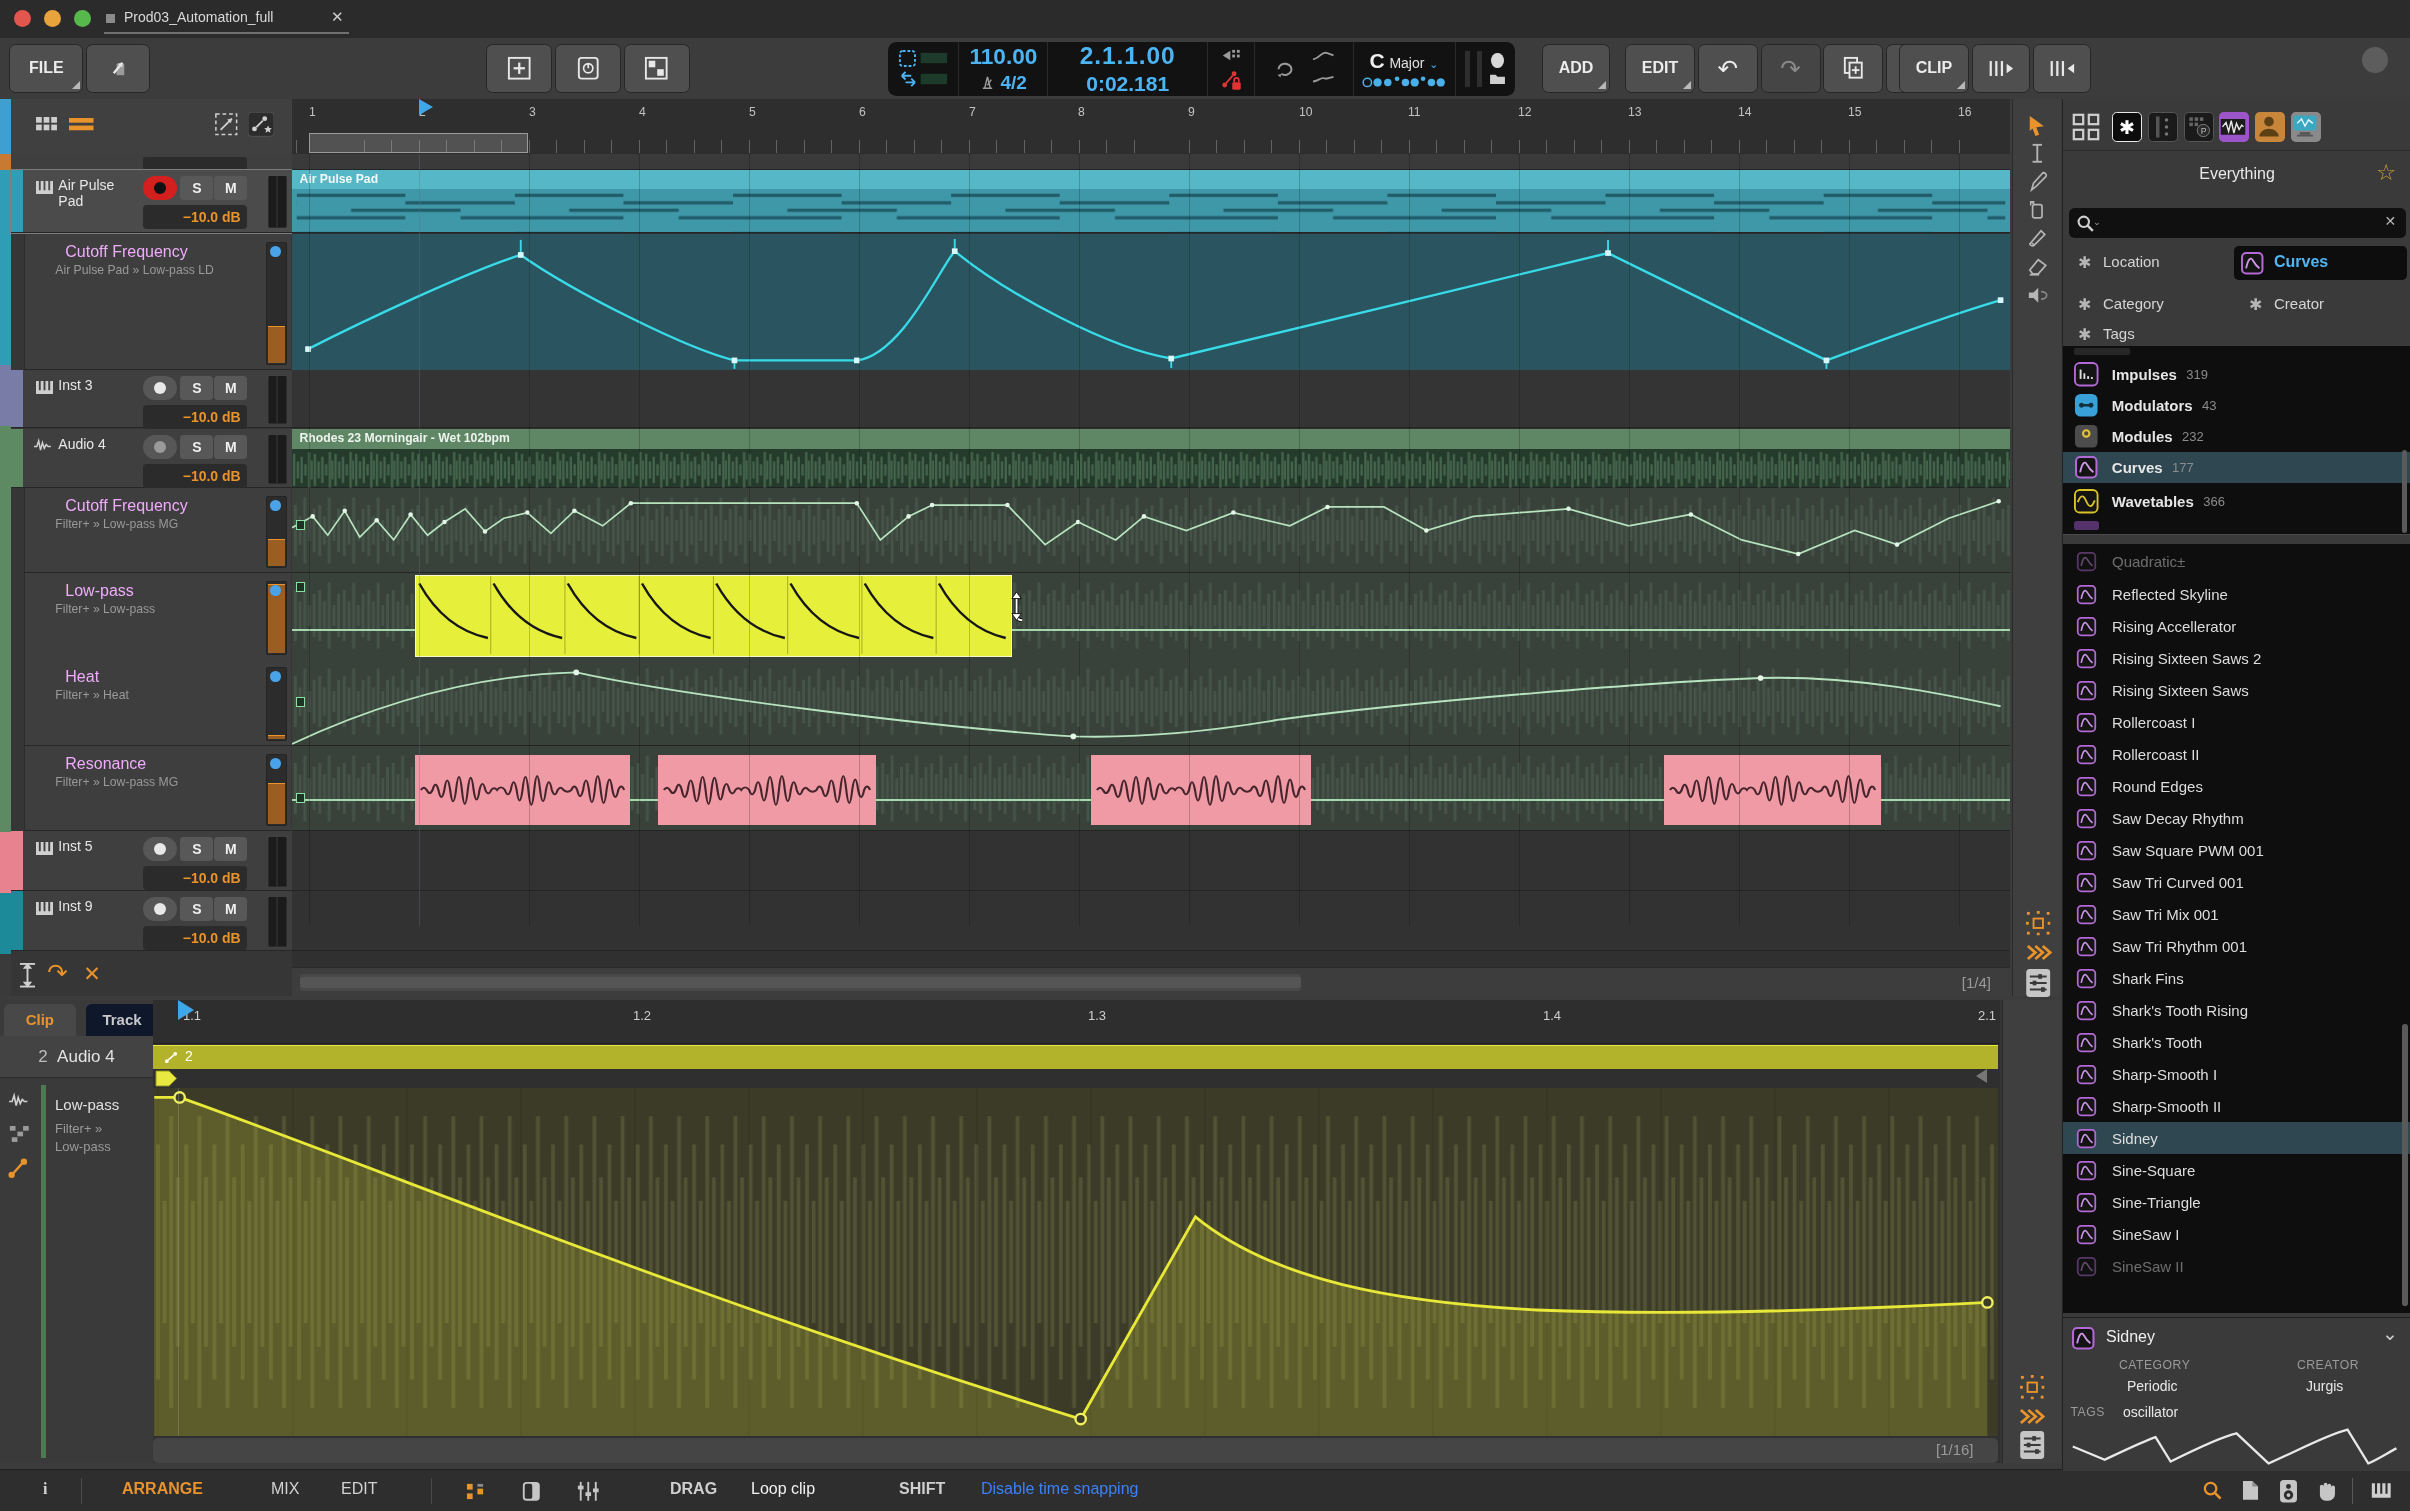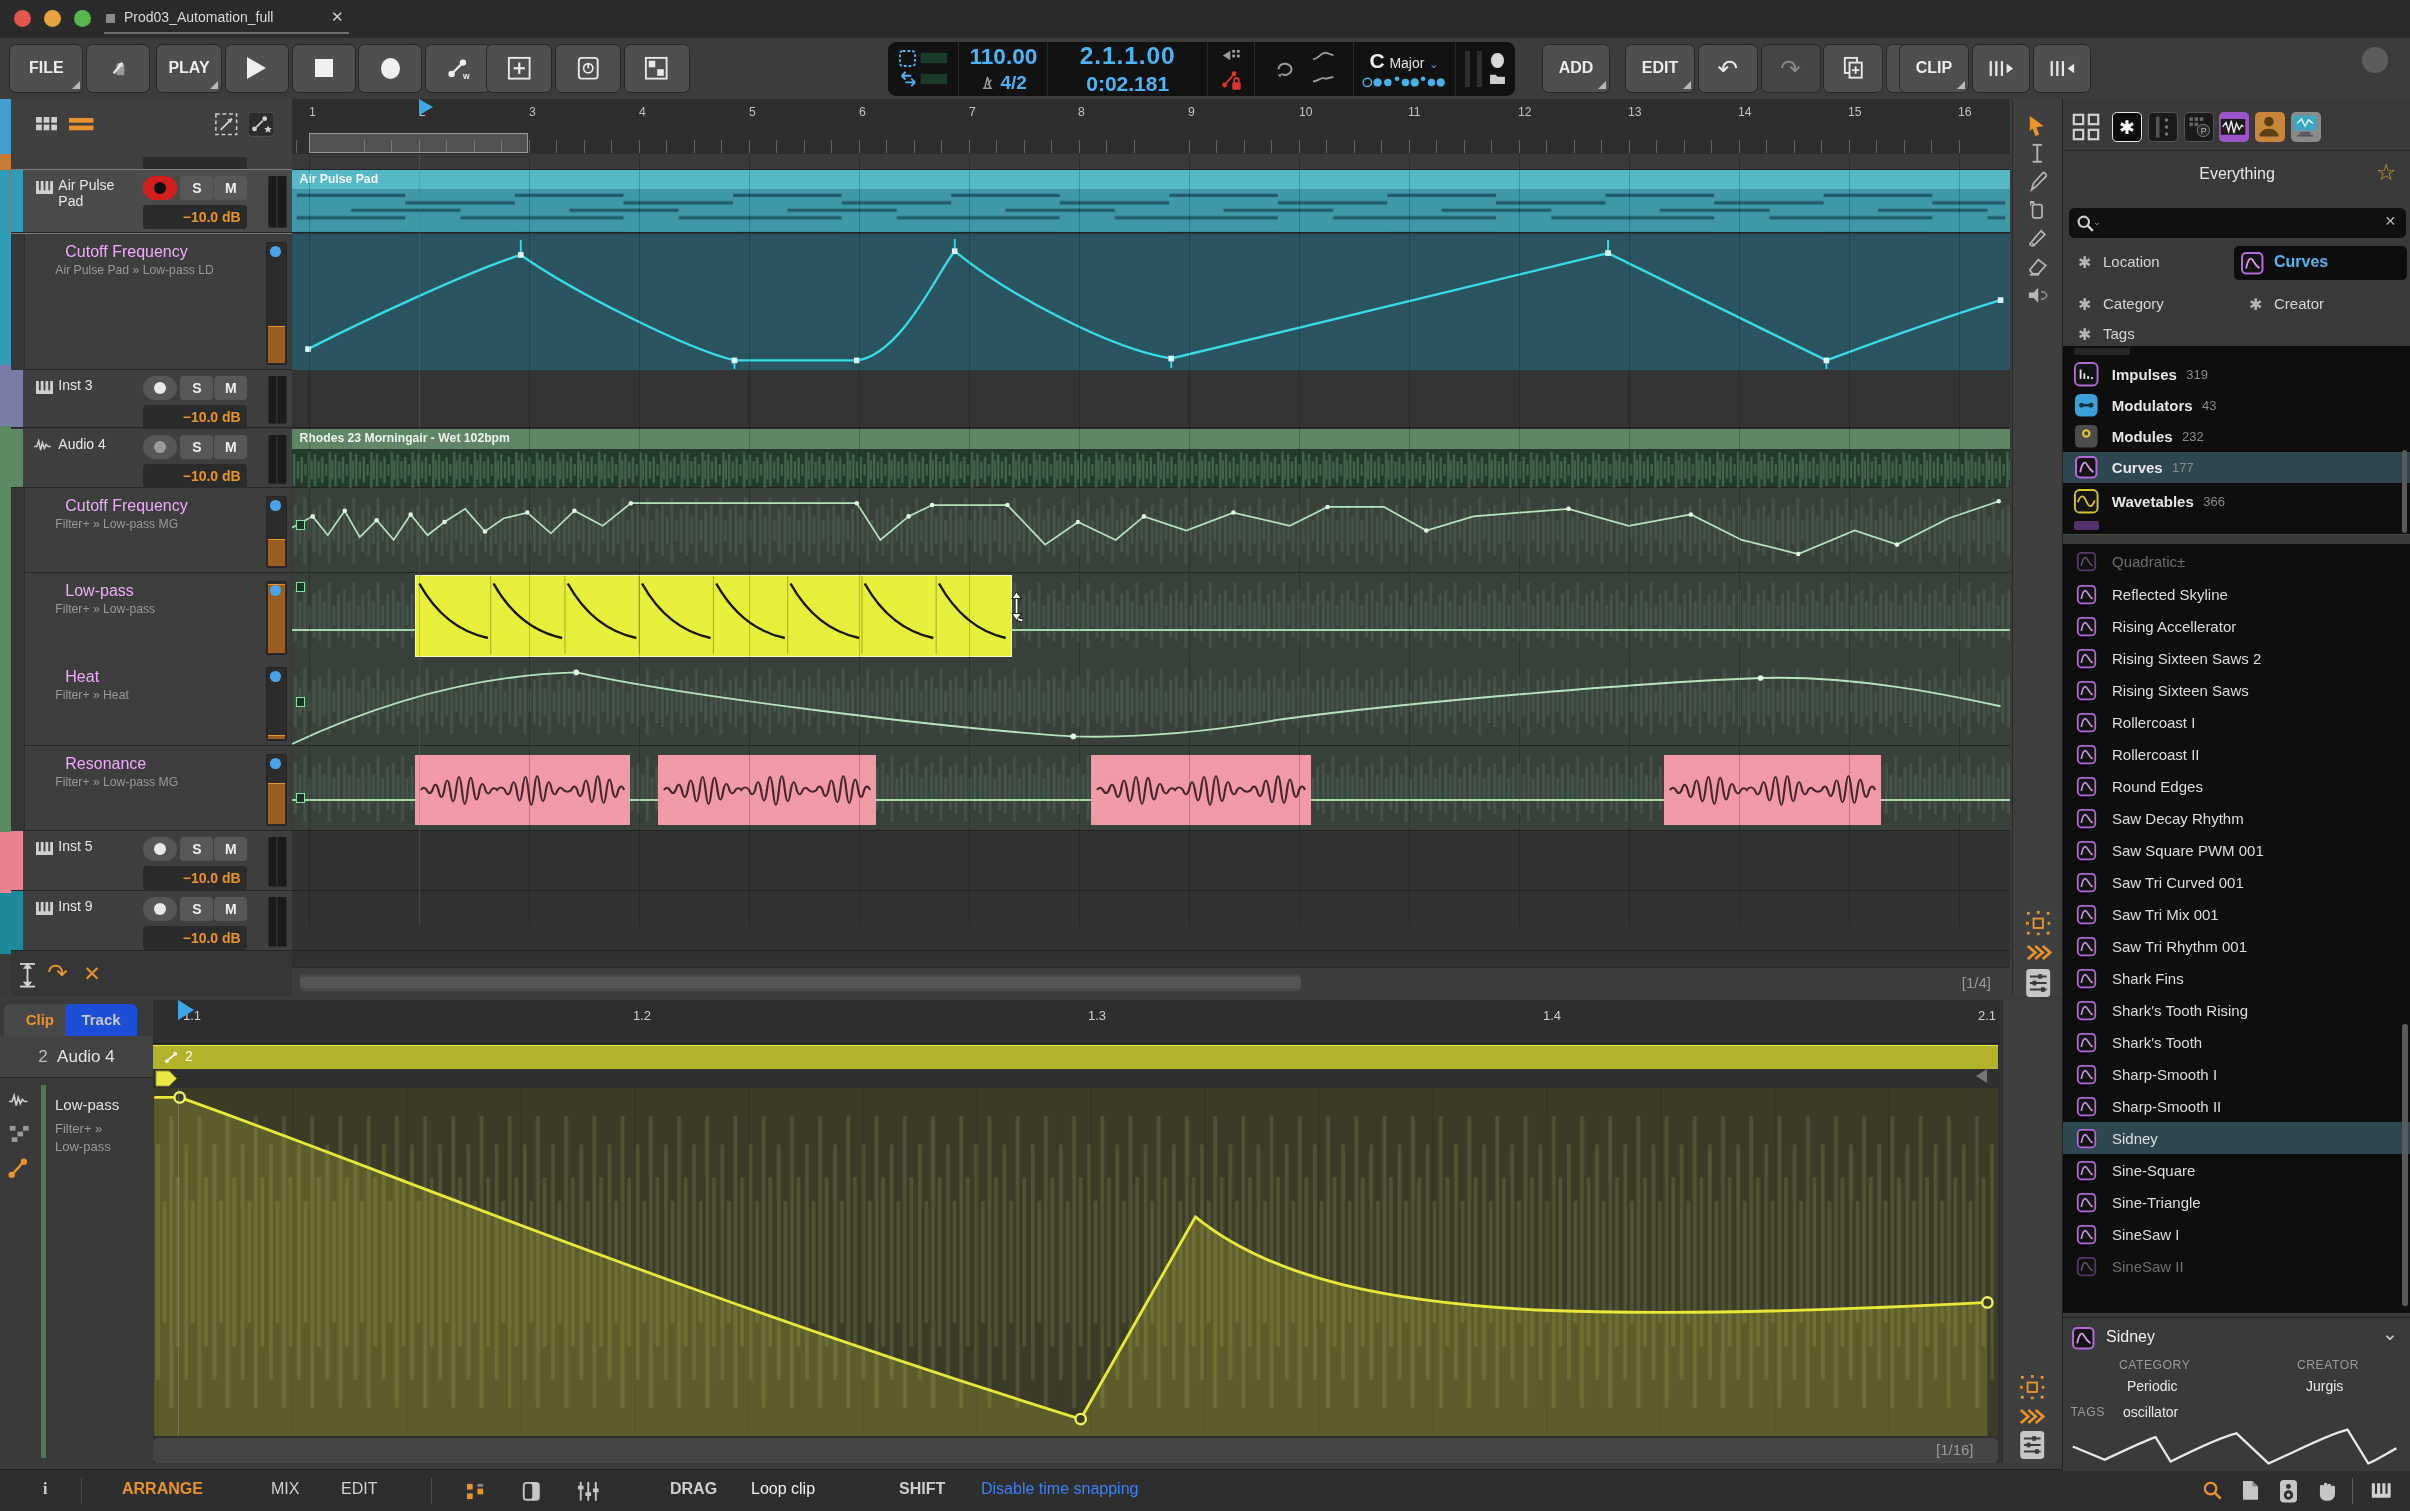--- a/index.html
+++ b/index.html
@@ -199,40 +199,20 @@
     <div class="grp" style="left:9.4px">
       <div class="tb fold" style="width:74px">FILE</div>
       <div class="tb" style="width:64px">
         <svg width="21" height="21" viewBox="0 0 22 22">
             <rect x="9" y="6" width="8" height="12" fill="#9a9a9a"></rect>
             <path d="M6,16 L15,5" stroke="#e8e8e8" stroke-width="2.4"></path>
             <path d="M15,5 l-5,1 5,4 z" fill="#e8e8e8"></path>
           </svg>
       </div>
     </div>
-    <div class="grp" style="left:156px">
-      <div class="tb fold" style="width:66px">PLAY</div>
-      <div class="tb" style="width:64px">
-        <span style="width:0;height:0;border-style:solid;border-width:11.3px 0 11.3px 19px;border-color:transparent transparent transparent #efefef"></span>
-      </div>
-      <div class="tb" style="width:64px">
-        <span style="width:18px;height:18px;background:#efefef"></span>
-      </div>
-      <div class="tb" style="width:64px">
-        <span style="width:19px;height:21px;border-radius:50%;background:#efefef"></span>
-      </div>
-      <div class="tb" style="width:66px">
-        <svg width="24.5" height="24.5" viewBox="0 0 26 26" style="font-size:17px">
-          <circle cx="6" cy="19" r="3.4" fill="#efefef"></circle>
-            <circle cx="18" cy="7" r="3.4" fill="#efefef"></circle>
-          <line x1="8" y1="17" x2="16" y2="9" stroke="#efefef" stroke-width="2.4"></line>
-          <text x="18" y="24" font-size="9" fill="#efefef" font-family="Liberation Sans">w</text>
-        </svg>
-      </div>
-    </div>
     <div class="grp" style="left:486px">
       <div class="tb" style="width:66px">
         <svg width="24.5" height="24.5" viewBox="0 0 26 26">
             <rect x="2" y="2" width="22" height="22" fill="none" stroke="#e8e8e8" stroke-width="2"></rect>
             <line x1="13" y1="7" x2="13" y2="19" stroke="#e8e8e8" stroke-width="2.4"></line>
             <line x1="7" y1="13" x2="19" y2="13" stroke="#e8e8e8" stroke-width="2.4"></line>
           </svg>
       </div>
       <div class="tb" style="width:66px">
         <svg width="24.5" height="24.5" viewBox="0 0 26 26">
@@ -793,21 +773,21 @@
         <use href="#sym-chev3"></use>
       </svg>
     <svg class="tool" style="top:870px;width:24.5px;height:28px" viewBox="0 0 26 30" width="24.5" height="28">
         <use href="#sym-slbtn"></use>
       </svg>
   </div>
 
   <div id="editorpanel">
     <div id="edheader">
       <div class="edtab" style="left:3.8px;width:72px;background:#484848;color:#e8932c">Clip</div>
-      <div class="edtab" style="left:65px;width:72px;background:#1d4ed8;color:#c8c8c8">Track</div>
+      <div class="edtab" style="left:86px;width:72px;background:#0f172a;color:#c8c8c8">Track</div>
       <div class="abs" style="left:0;top:36px;width:153px;height:41px;background:#434343;border-bottom:0.9px solid #2a2a2a;display:flex;align-items:center;justify-content:center;gap:9.4px">
         <span style="color:#bdbdbd;font-size:17px">2</span>
         <span style="color:#e3e3e3;font-size:17px">Audio 4</span>
       </div>
       <svg class="abs" style="left:7.5px;top:92px" width="24.5" height="17" viewBox="0 0 26 18">
           <use href="#sym-audio"></use>
         </svg>
       <svg class="abs" style="left:7.5px;top:124px" width="22.6" height="19" viewBox="0 0 24 20">
           <g fill="#9a9a9a">
             <rect x="2" y="2" width="6" height="5"></rect>

